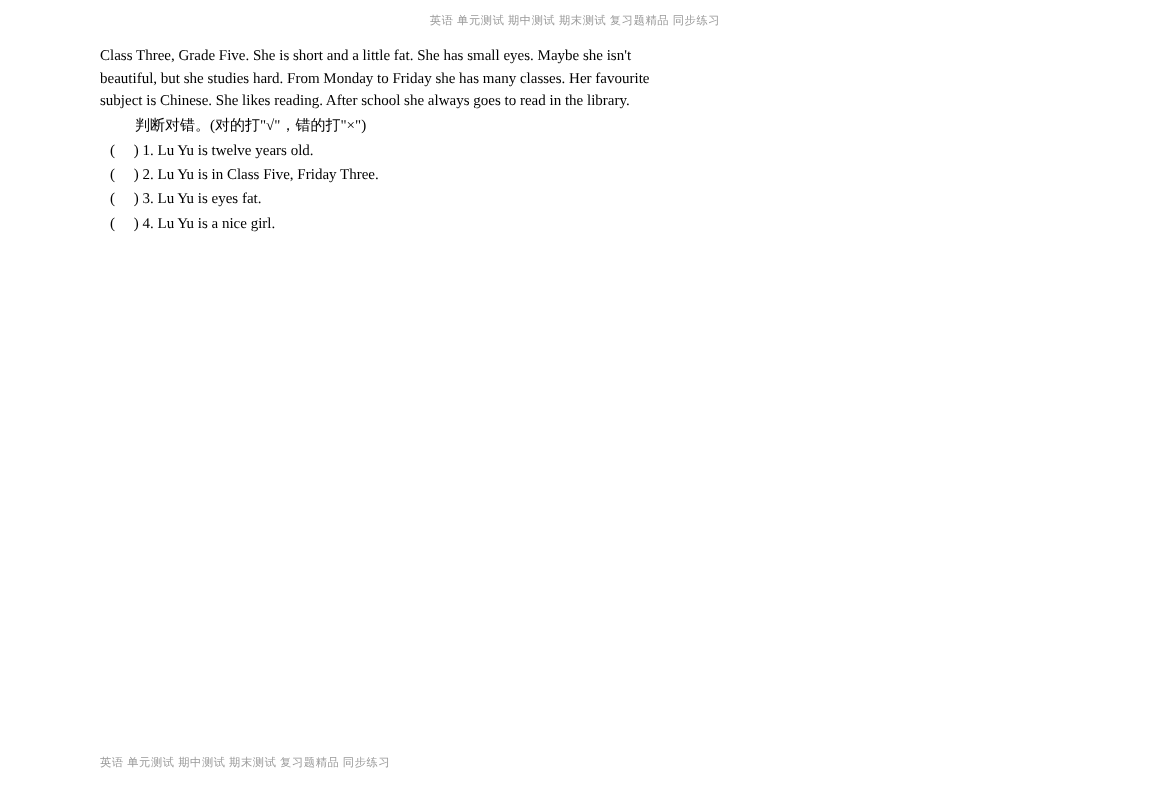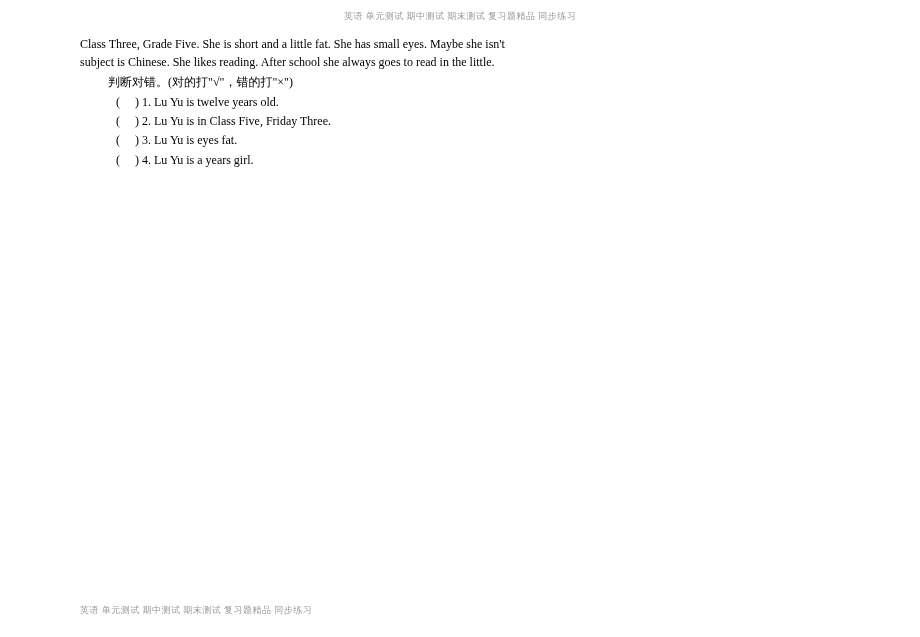--- a/index.html
+++ b/index.html
@@ -30,21 +30,20 @@
       line-height: 1.5;
     }
     .instruction {
       margin-top: 2px;
       padding-left: 28px;
       line-height: 1.5;
     }
     .question-list {
       margin-top: 2px;
       padding-left: 8px;
-      margin-left: 28px;
     }
     .question-item {
       line-height: 1.6;
     }
     .paren {
       display: inline-block;
     }
     .footer {
       position: absolute;
       bottom: 20px;
@@ -57,21 +56,22 @@
 </head>
 <body>
 
 <div class="header">
   <span>英语  单元测试  期中测试  期末测试  复习题精品  同步练习</span>
 </div>
 
 <div class="content">
   <div class="paragraph">
     <div>Class Three, Grade Five. She is short and a little fat. She has small eyes. Maybe she isn't</div>
-    <div>subject is Chinese. She likes reading. After school she always goes to read in the little.</div>
+    <div>beautiful, but she studies hard. From Monday to Friday she has many classes. Her favourite</div>
+    <div>subject is Chinese. She likes reading. After school she always goes to read in the library.</div>
   </div>
   <div class="instruction">判断对错。(对的打"√"，错的打"×")</div>
   <div class="question-list">
     <div class="question-item">
       <span class="paren"><span>(</span>&nbsp;&nbsp;&nbsp;&nbsp;&nbsp;<span>)</span></span>
       <span>1.</span>
       <span>Lu Yu is twelve years old.</span>
     </div>
     <div class="question-item">
       <span class="paren"><span>(</span>&nbsp;&nbsp;&nbsp;&nbsp;&nbsp;<span>)</span></span>
@@ -79,20 +79,20 @@
       <span>Lu Yu is in Class Five, Friday Three.</span>
     </div>
     <div class="question-item">
       <span class="paren"><span>(</span>&nbsp;&nbsp;&nbsp;&nbsp;&nbsp;<span>)</span></span>
       <span>3.</span>
       <span>Lu Yu is eyes fat.</span>
     </div>
     <div class="question-item">
       <span class="paren"><span>(</span>&nbsp;&nbsp;&nbsp;&nbsp;&nbsp;<span>)</span></span>
       <span>4.</span>
-      <span>Lu Yu is a years girl.</span>
+      <span>Lu Yu is a nice girl.</span>
     </div>
   </div>
 </div>
 
 <div class="footer">
   <span>英语  单元测试  期中测试  期末测试  复习题精品  同步练习</span>
 </div>
 
 </body></html>

